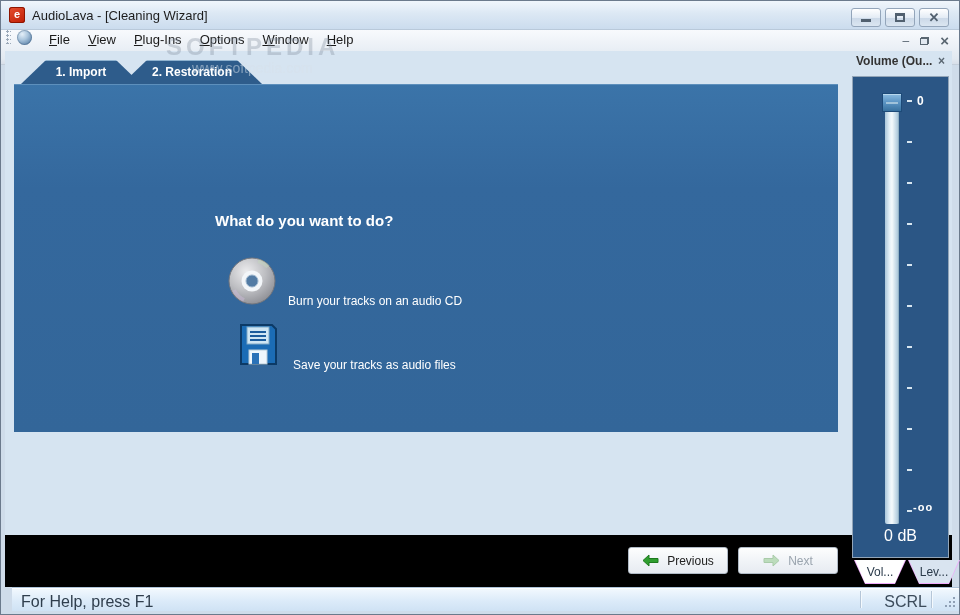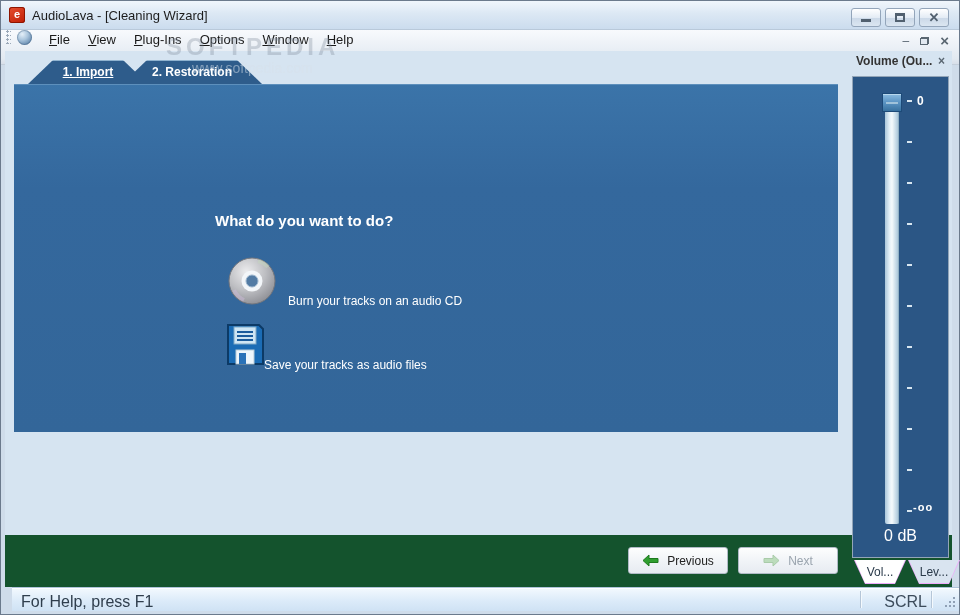--- a/index.html
+++ b/index.html
@@ -56,36 +56,36 @@
   #client { position:absolute; top:51px; left:5px; width:947px; height:536px; background:#d6e4f1; }
   
   .tab {
     position:absolute; top:9px; height:24px;
     display:flex; align-items:center; justify-content:center;
     clip-path:polygon(25px 0, calc(100% - 25px) 0, 100% 100%, 0 100%);
     background:linear-gradient(180deg,#8fb2cf 0, #8fb2cf 1px, var(--tab-inactive,#2e5c8b) 1px);
     color:#fff; font-size:12px; font-weight:bold; cursor:default;
   }
   .tab.active { background:linear-gradient(180deg,#9dbcd6 0,#9dbcd6 1px,var(--panel-blue,#35699f) 1px); z-index:3; }
-  #tab-import { left:23px; width:120px;text-decoration:underline; }
+  #tab-import { left:16px; width:120px; }
   #tab-restoration { left:117px; width:140px; }
   #tab-output { left:261px; width:116px; }
   
   #wizard-panel {
     position:absolute; left:9px; top:33px; width:824px; height:348px;
     background:linear-gradient(180deg,#3b74a9,#34689d 30%,#336699);
     box-shadow:inset 0 1px 0 #5d8fbc;
   }
   #wizard-heading { position:absolute; left:201px; top:128px; color:#fff; font-size:15px; font-weight:bold; }
   .option-row { position:absolute; display:flex; align-items:center; cursor:pointer; }
   #option-burn { left:214px; top:169px; gap:12px; }
-  #option-save { left:212px; top:233px; }
+  #option-save { left:225px; top:233px; gap:16px; }
   .option-label { color:#fff; font-size:12px;margin-top:41px; }
   
-  #button-strip { position:absolute; left:0; top:484px; width:947px; height:52px; background:#14532d; }
+  #button-strip { position:absolute; left:0; top:484px; width:947px; height:52px; background:#000000; }
   .nav-btn {
     position:absolute; top:12px; width:100px; height:27px;
     border:1px solid #b0bac6; border-radius:3px;
     background:linear-gradient(180deg,#fdfefe,#f0f3f7 55%,#e7ebf1);
     display:flex; align-items:center; justify-content:center; gap:8px;
     font-size:12px; cursor:pointer;
   }
   #previous-button { left:623px; color:#222; }
   #next-button { left:733px; color:#9aa4ae; cursor:default; }
   

